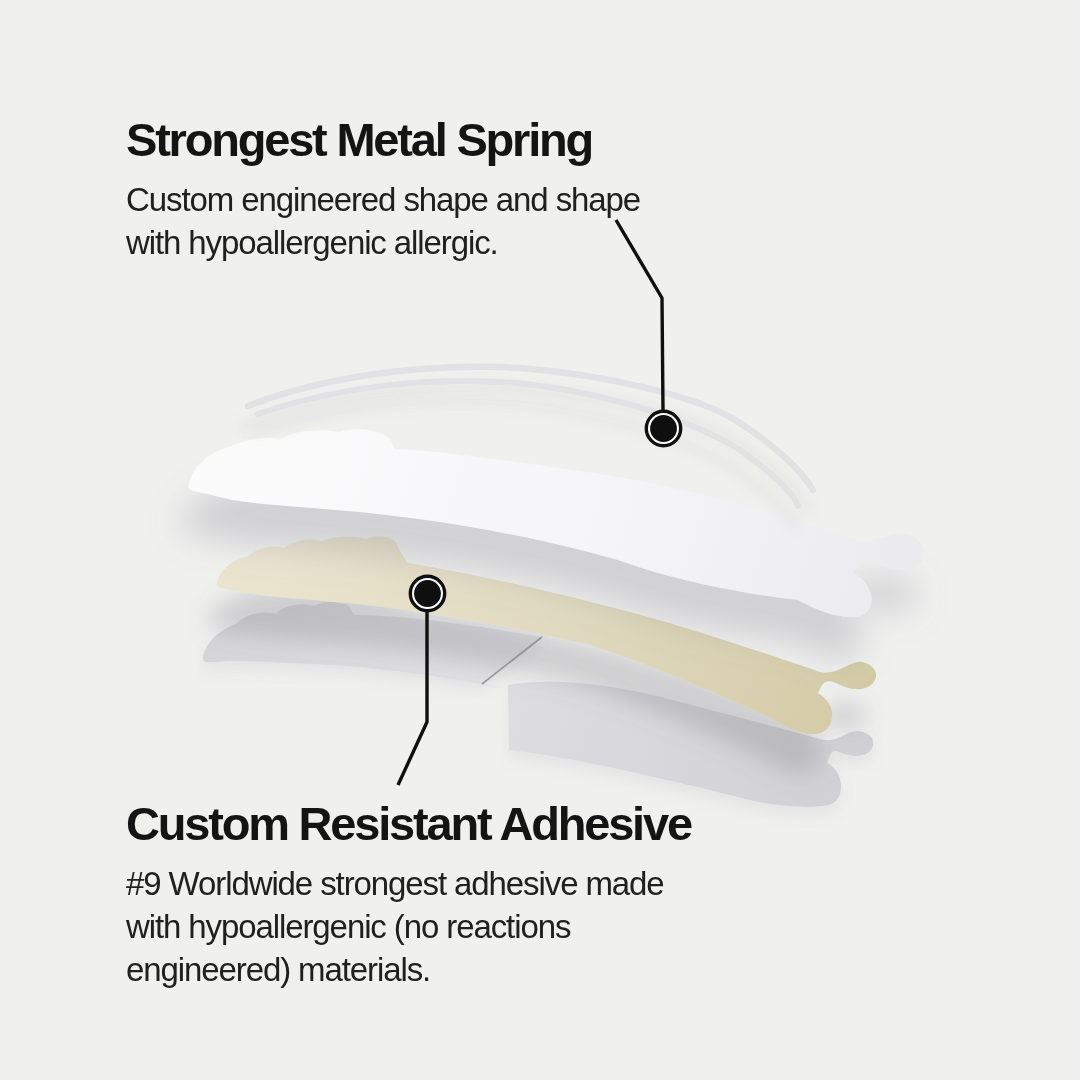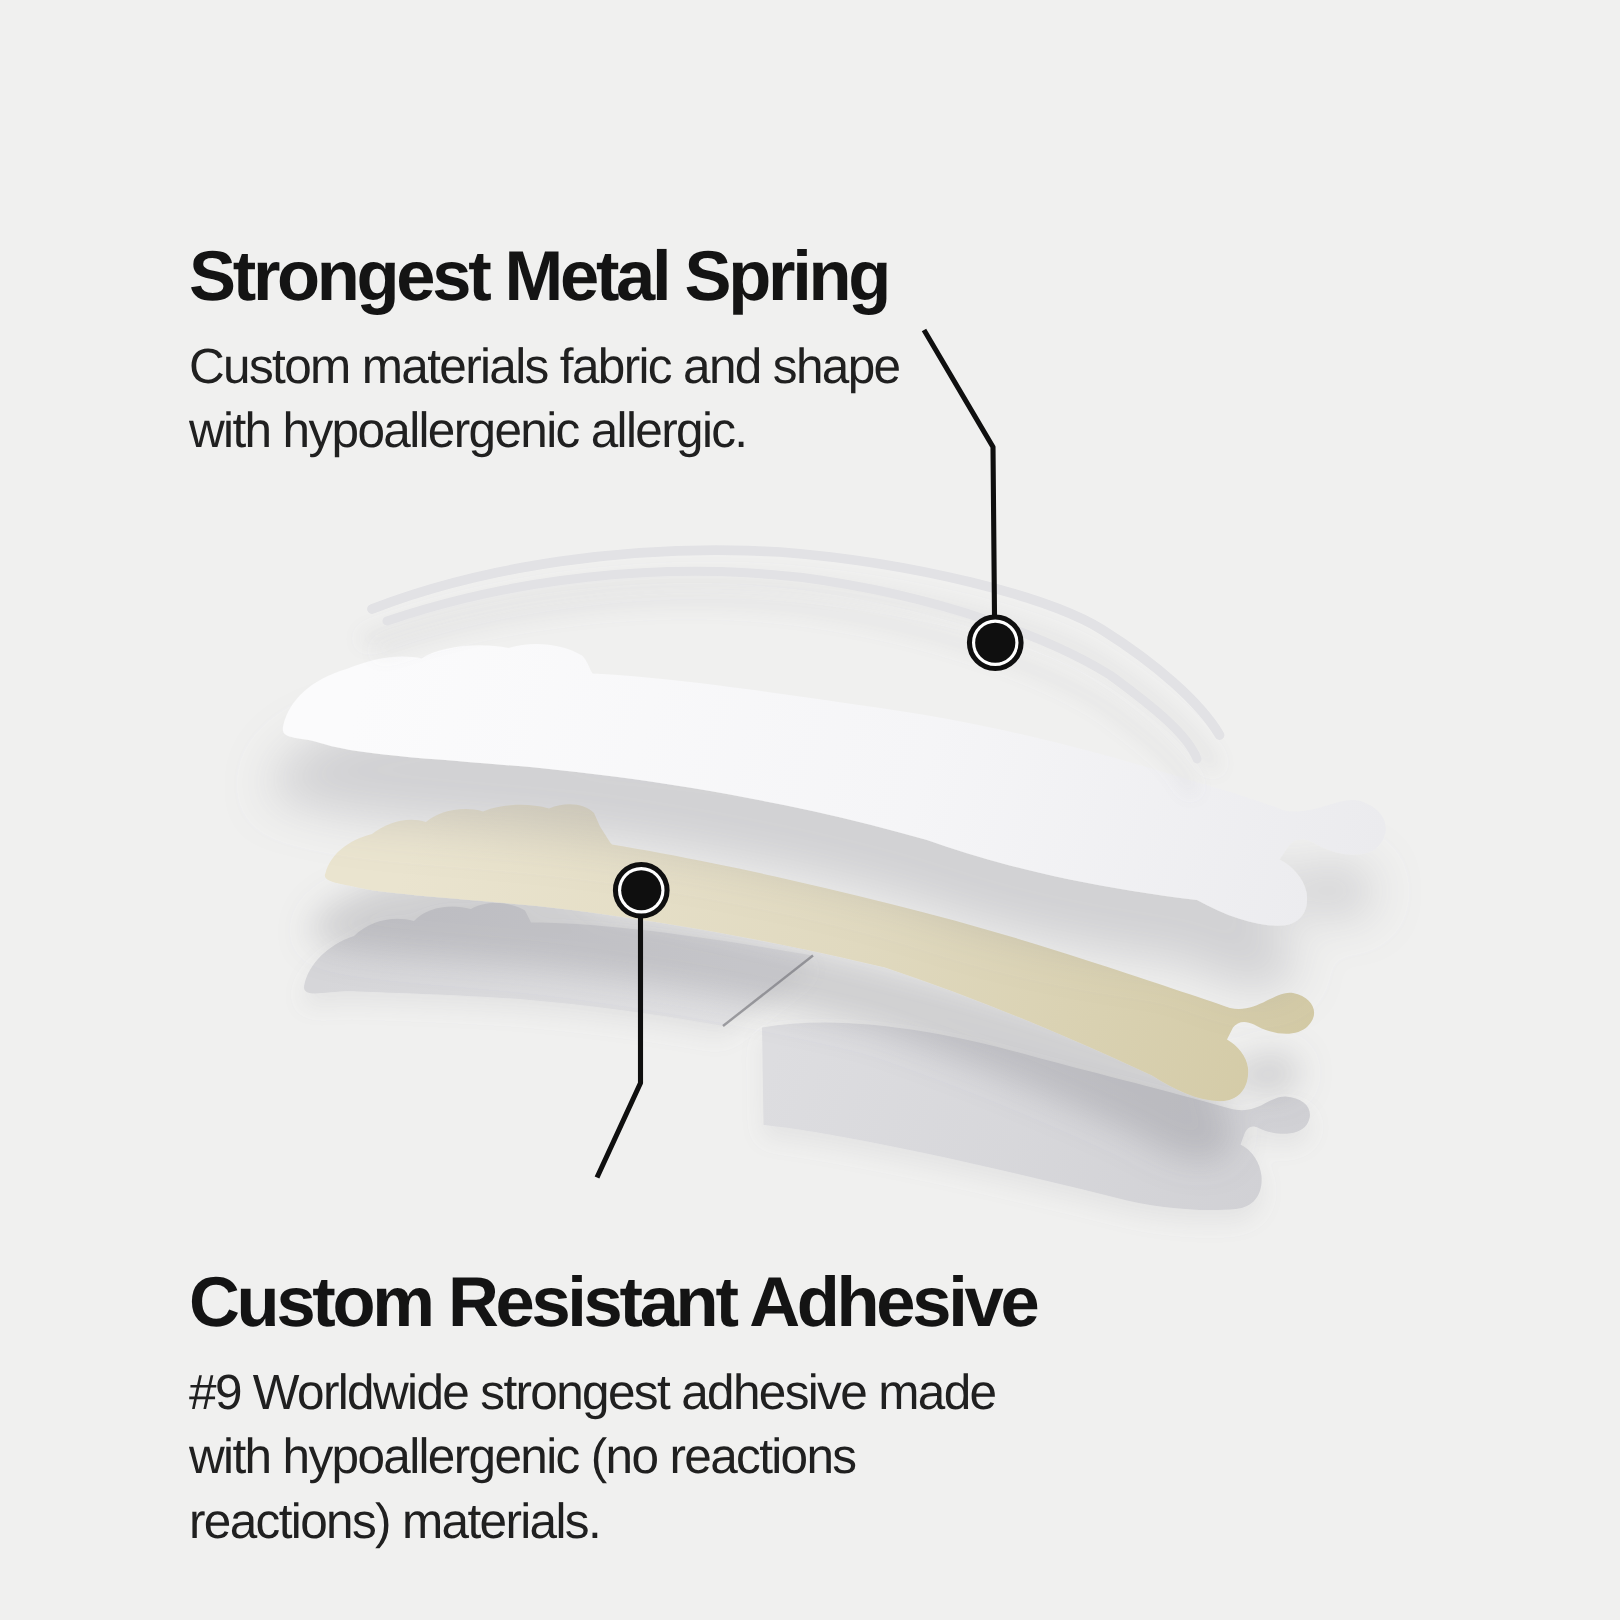--- a/index.html
+++ b/index.html
@@ -4,21 +4,21 @@
 <style>
   html,body{margin:0;padding:0;background:#f0f0ef;}
   .canvas{
     position:relative;
     width:1080px;height:1080px;
     background:#f0f0ef;
     overflow:hidden;
     font-family:"Liberation Sans","DejaVu Sans",sans-serif;
   }
   .art{position:absolute;left:0;top:0;width:1080px;height:1080px;display:block;}
-  .callout{position:absolute;color:#161616;margin-top:44px;}
+  .callout{position:absolute;color:#161616;}
   .callout-top{left:126px;top:112px;}
   .callout-bottom{left:126px;top:796px;}
   .callout h2{
     margin:0;
     font-size:47px;
     line-height:56px;
     font-weight:700;
     letter-spacing:-2.2px;
     color:#141414;
     white-space:nowrap;
@@ -166,27 +166,27 @@
       <g>
         <circle cx="427.5" cy="593.5" r="17.2" fill="#ffffff" stroke="#0f0f0f" stroke-width="3.4"></circle>
         <circle cx="427.5" cy="593.5" r="13.4" fill="#0f0f0f"></circle>
       </g>
     </g>
   </svg>
 
   <div class="callout callout-top">
     <h2>Strongest Metal Spring</h2>
     <p class="desc">
-      <span class="line">Custom materials fabric and shape</span>
+      <span class="line">Custom engineered shape and shape</span>
       <span class="line">with hypoallergenic allergic.</span>
     </p>
   </div>
 
   <div class="callout callout-bottom">
     <h2>Custom Resistant Adhesive</h2>
     <p class="desc">
       <span class="line">#9 Worldwide strongest adhesive made</span>
       <span class="line">with hypoallergenic (no reactions</span>
-      <span class="line">reactions) materials.</span>
+      <span class="line">engineered) materials.</span>
     </p>
   </div>
 
 </div>
 
 </body></html>

